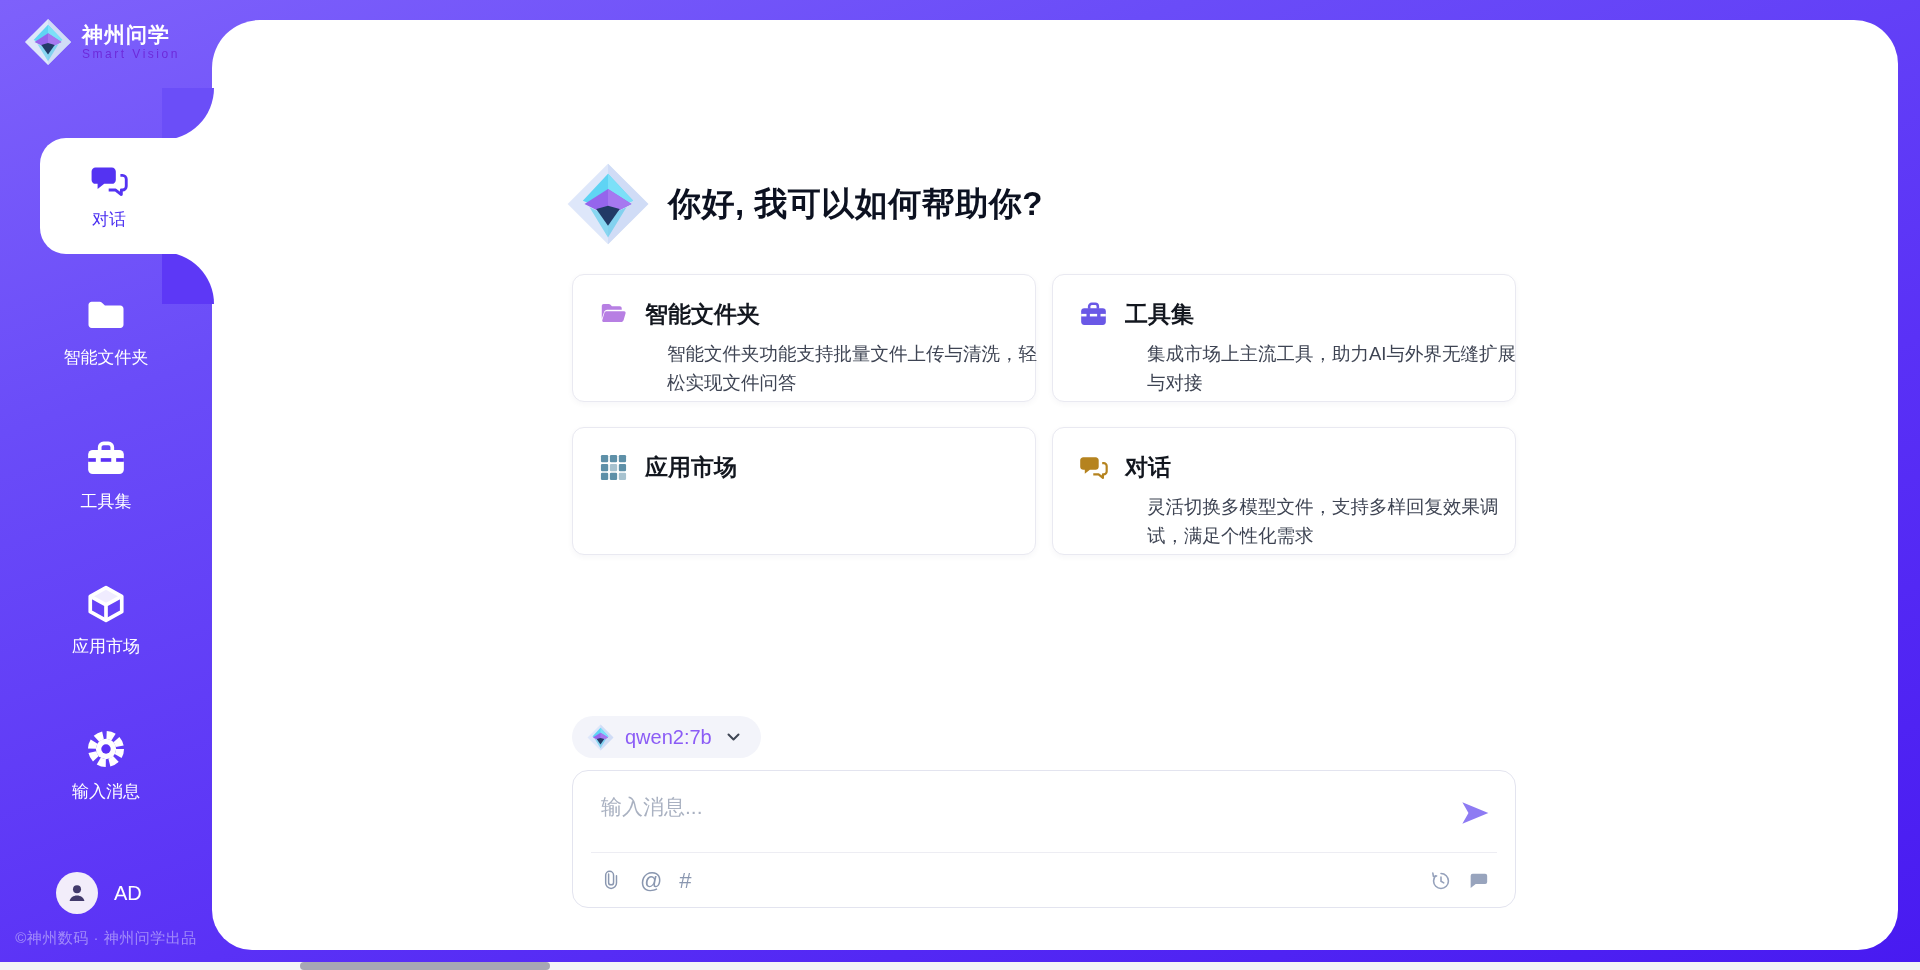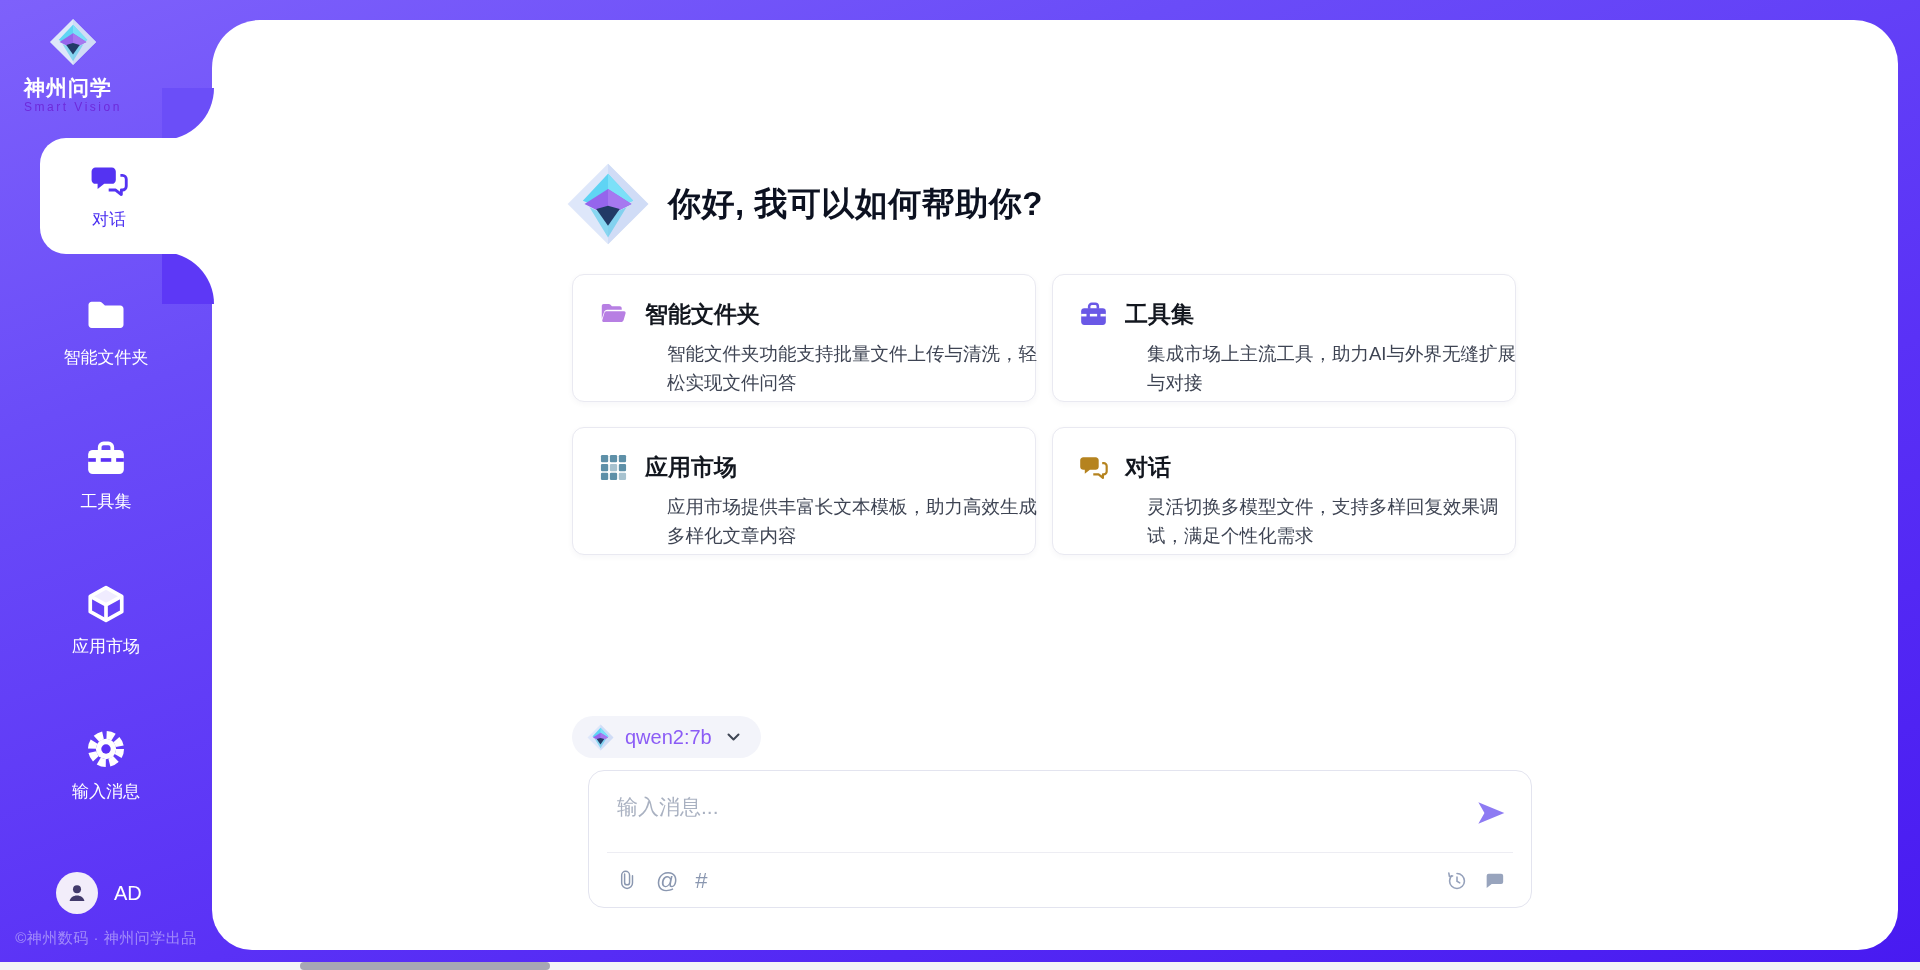--- a/index.html
+++ b/index.html
@@ -12,21 +12,21 @@
 
   
   .panel {
     position:absolute; left:212px; top:20px; width:1686px; height:930px;
     background:#ffffff; border-radius:48px 44px 40px 40px; z-index:1;
   }
 
   
   .sidebar { position:absolute; left:0; top:0; width:212px; height:970px; z-index:3; }
 
-  .brand { position:absolute; left:24px; top:18px; display:flex; align-items:center; gap:10px;flex-direction:column; }
+  .brand { position:absolute; left:24px; top:18px; display:flex; align-items:center; gap:10px; }
   .brand-logo { width:48px; height:48px; }
   .brand-name { color:#fff; font-size:21px; font-weight:700; letter-spacing:1px; line-height:1.15; }
   .brand-sub  { color:#6d28d9; font-size:12px; letter-spacing:2.5px; opacity:.95; }
 
   .tab-active {
     position:absolute; left:40px; top:138px; width:176px; height:116px;
     background:#fff; border-radius:26px 0 0 26px; z-index:2; cursor:pointer;
   }
   .tab-active-inner {
     position:absolute; left:8px; top:0; width:122px; height:100%;
@@ -91,21 +91,21 @@
     position:absolute; left:360px; top:696px; height:42px; border-radius:21px;
     background:#f3f4fa; display:flex; align-items:center; gap:11px; padding:0 20px 0 15px; cursor:pointer;
   }
   .model-logo { width:27px; height:27px; }
   .model-name { font-size:20px; color:#8b5cf6; font-weight:500; }
   .model-chevron { width:15px; height:11px; margin-left:3px; }
 
   
   .composer {
     position:absolute; left:360px; top:750px; width:944px; height:138px;
-    background:#fff; border:1.5px solid #e3e4ef; border-radius:16px;margin-left:16px;
+    background:#fff; border:1.5px solid #e3e4ef; border-radius:16px;
   }
   .composer-input {
     position:absolute; left:28px; top:16px; width:800px; height:40px;
     border:none; outline:none; background:transparent;
     font-size:21px; color:#2a2f3a; font-family:inherit;
   }
   .composer-input::placeholder { color:#a9b1c1; }
   .send-btn { position:absolute; right:24px; top:26px; width:32px; height:32px; cursor:pointer; }
   .send-btn svg { width:32px; height:32px; }
   .composer-divider { position:absolute; left:18px; right:18px; top:81px; height:1px; background:#ededf3; }
@@ -258,21 +258,20 @@
             <rect x="1.6" y="9" width="6" height="6" rx="1"></rect>
               <rect x="9" y="9" width="6" height="6" rx="1" opacity=".55"></rect>
               <rect x="16.4" y="9" width="6" height="6" rx="1"></rect>
             <rect x="1.6" y="16.4" width="6" height="6" rx="1"></rect>
               <rect x="9" y="16.4" width="6" height="6" rx="1"></rect>
               <rect x="16.4" y="16.4" width="6" height="6" rx="1" opacity=".55"></rect>
           </g>
         </svg>
         <span class="card-title">应用市场</span>
       </div>
-      <div class="card-desc">应用市场提供丰富长文本模板，助力高效生成多样化文章内容</div>
     </div>
 
     <div class="card">
       <div class="card-head">
         <svg class="icon-c-chat" viewBox="0 0 24 24">
             <use href="#icon-chat"></use>
           </svg>
         <span class="card-title">对话</span>
       </div>
       <div class="card-desc">灵活切换多模型文件，支持多样回复效果调试，满足个性化需求</div>

